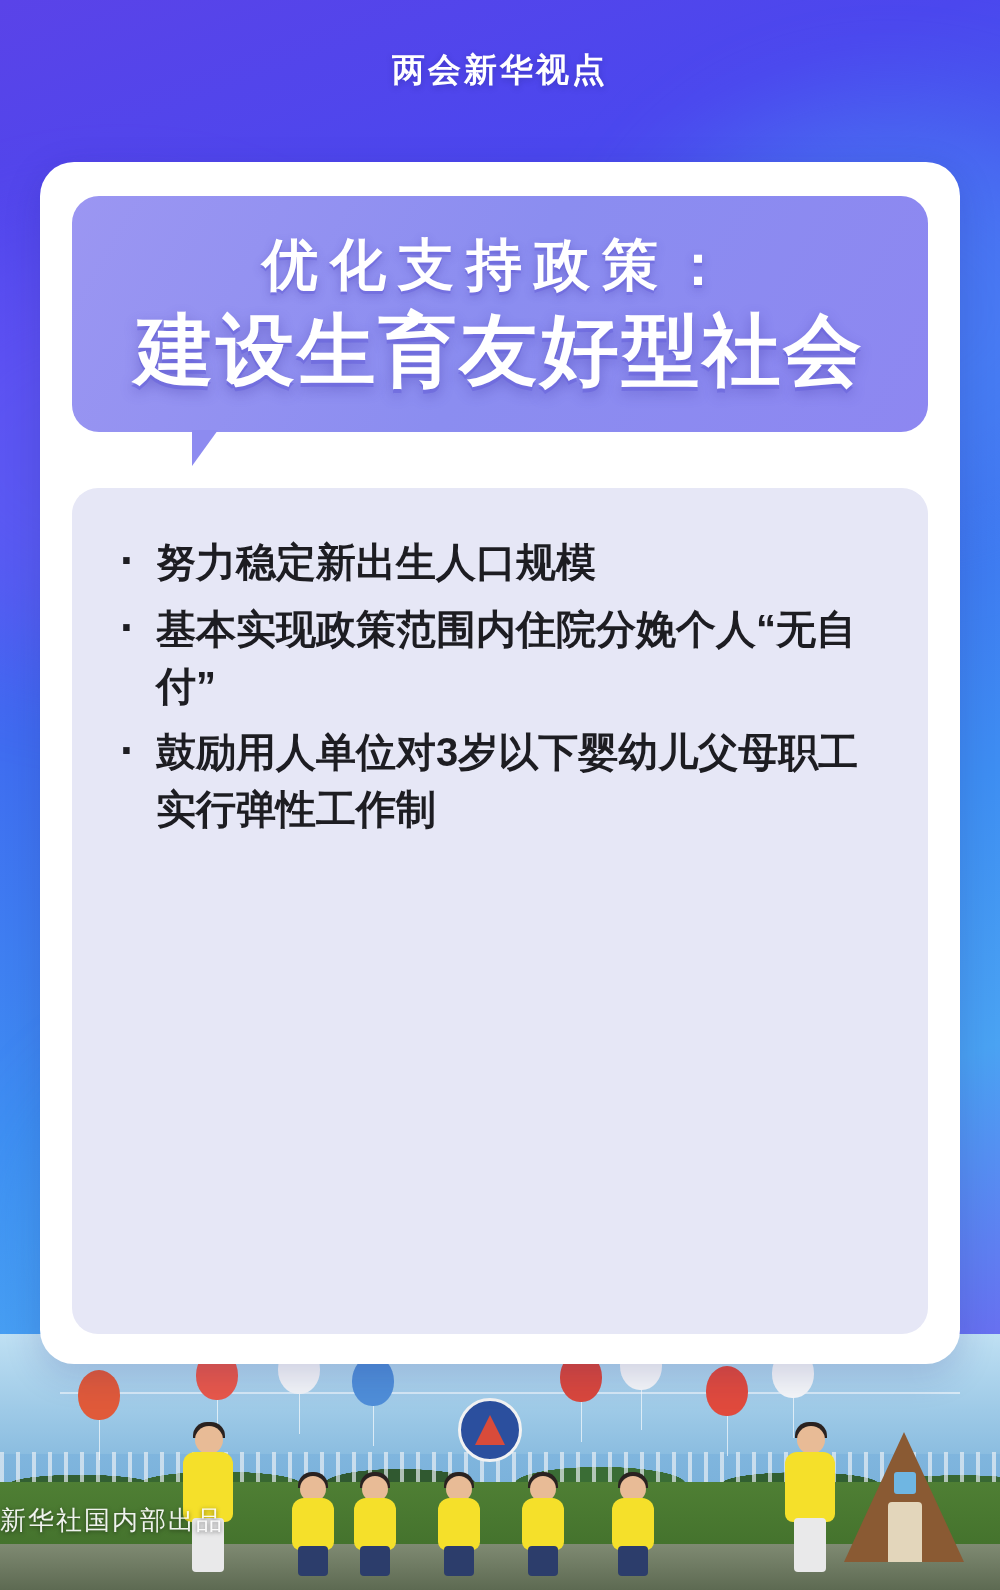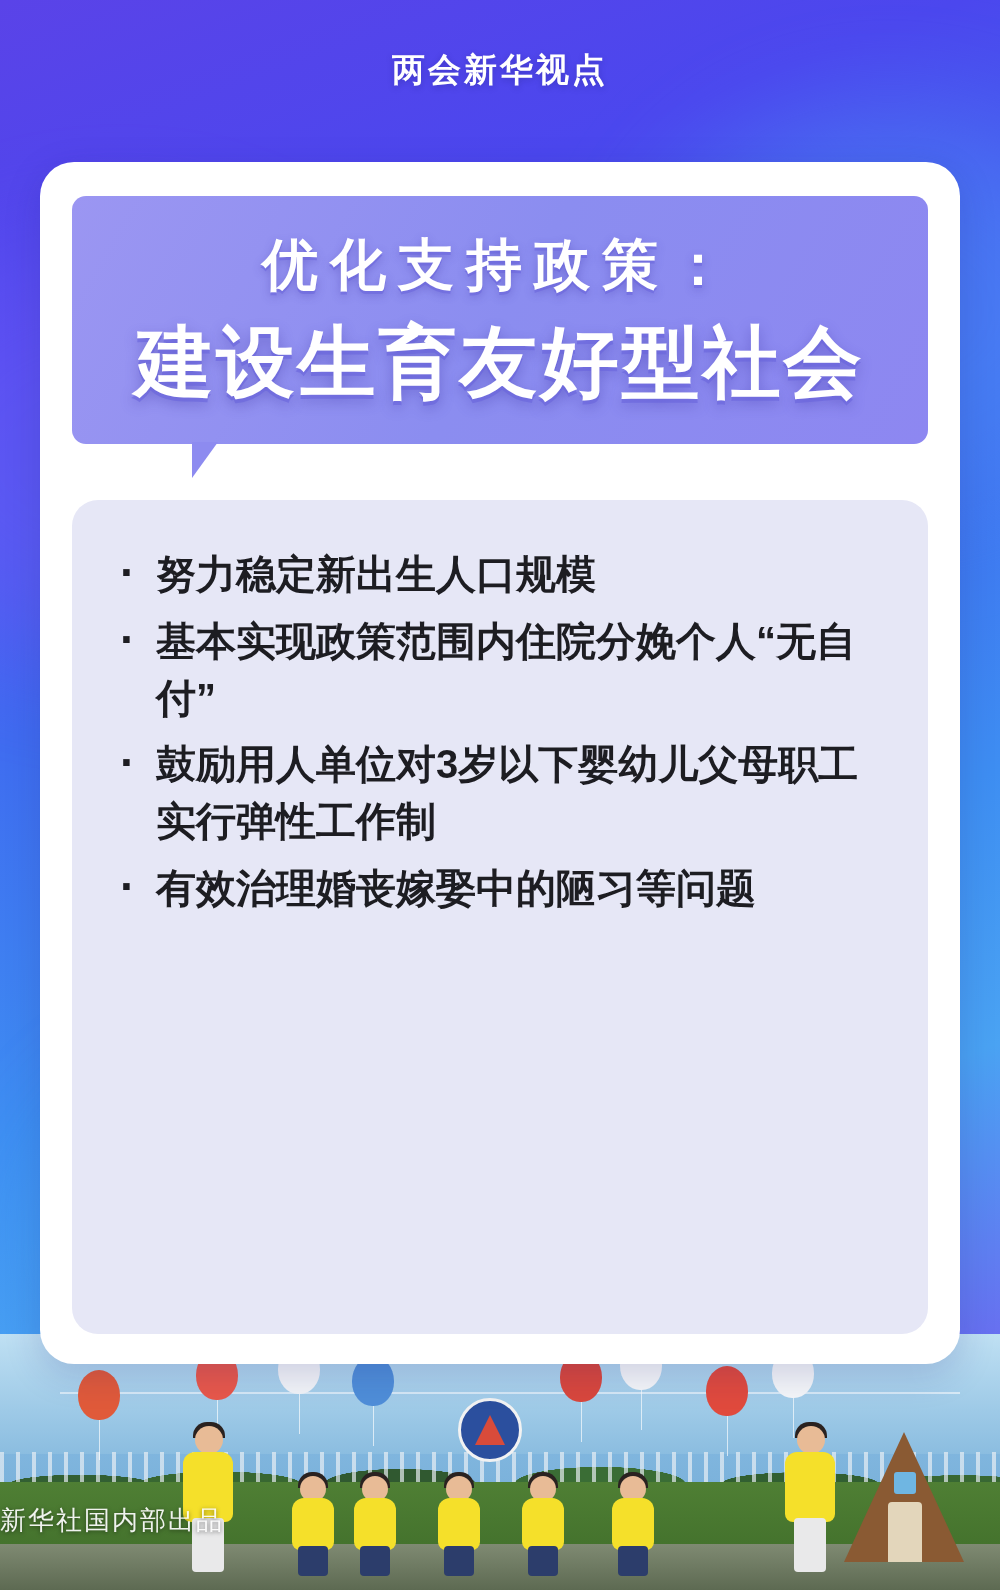--- a/index.html
+++ b/index.html
@@ -57,21 +57,21 @@
     box-shadow: 0 10px 36px rgba(30, 30, 120, .18);
     padding: 34px 32px 30px 32px;
     display: flex;
     flex-direction: column;
   }
 
   
   .bubble-wrap { position: relative; }
   .bubble {
     background: linear-gradient(120deg, #9b96f2 0%, #8b8df0 50%, #8d87f1 100%);
-    border-radius: 14px;
+    border-radius: 27px;
     padding: 34px 26px 36px 26px;
     text-align: center;
   }
   .bubble:after {
     content: "";
     position: absolute;
     left: 120px;
     bottom: -34px;
     width: 0; height: 0;
     border-left: 26px solid #8d8bf0;
@@ -86,21 +86,21 @@
     text-shadow: 0 3px 0 rgba(105,100,220,.55), 0 4px 10px rgba(60,50,160,.35);
     line-height: 1.25;
   }
   .bubble-line2 {
     color: #ffffff;
     font-size: 78px;
     font-weight: bold;
     letter-spacing: 3px;
     text-shadow: 0 4px 0 rgba(105,100,220,.6), 0 6px 14px rgba(60,50,160,.4);
     line-height: 1.18;
-    margin-top: 16px;
+    margin-top: 4px;
   }
 
   
   .list-panel {
     margin-top: 56px;
     background: #e6e7f6;
     border-radius: 26px;
     flex: 1;
     padding: 46px 40px 40px 40px;
   }
@@ -259,21 +259,20 @@
       <div class="bubble-line1">优化支持政策：</div>
       <div class="bubble-line2">建设生育友好型社会</div>
     </div>
   </div>
 
   <div class="list-panel">
     <ul class="points">
       <li>努力稳定新出生人口规模</li>
       <li>基本实现政策范围内住院分娩个人“无自付”</li>
       <li>鼓励用人单位对3岁以下婴幼儿父母职工实行弹性工作制</li>
-      <li>有效治理婚丧嫁娶中的陋习等问题</li>
     </ul>
   </div>
 
 </div>
 
 <div class="photo">
   <div class="sky"></div>
   <div class="treeline"></div>
   <div class="fence"></div>
   <div class="ground"></div>

